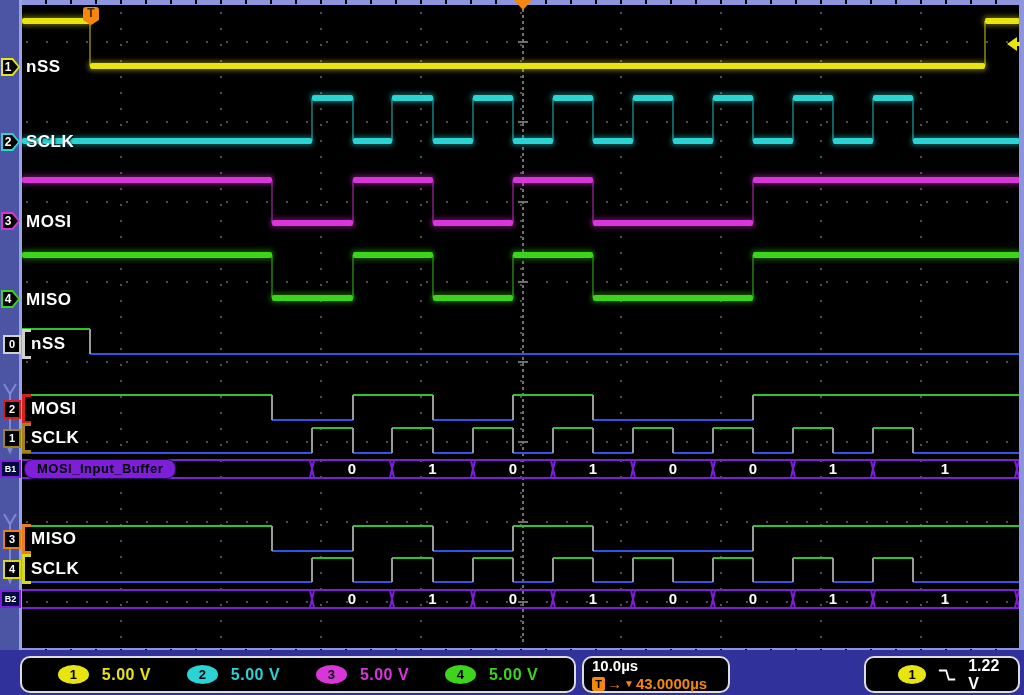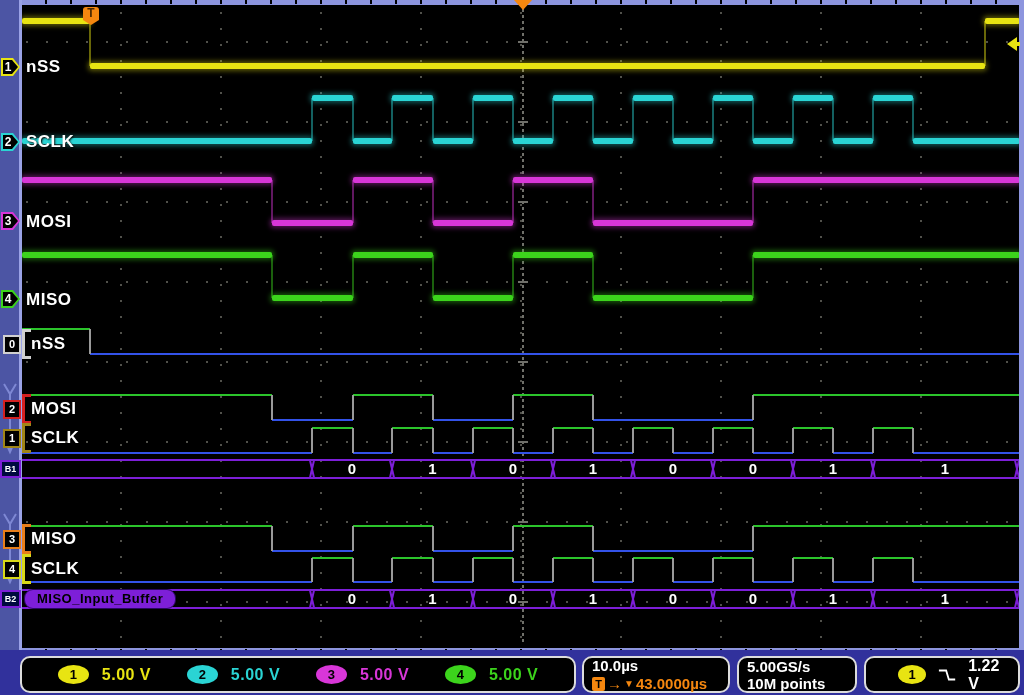--- a/index.html
+++ b/index.html
@@ -1107,20 +1107,21 @@
       <div style="position: absolute; left: 1016px; top: 460px; width: 2px; height: 18px; background: rgb(125, 31, 216); transform: rotate(13deg);"></div>
       <div style="position: absolute; left: 1016px; top: 460px; width: 2px; height: 18px; background: rgb(125, 31, 216); transform: rotate(-13deg);"></div>
       <div style="position: absolute; left: 312px; top: 460px; width: 80px; text-align: center; color: rgb(255, 255, 255); font: bold 15px &quot;Liberation Sans&quot;, sans-serif;">0</div>
       <div style="position: absolute; left: 392px; top: 460px; width: 81px; text-align: center; color: rgb(255, 255, 255); font: bold 15px &quot;Liberation Sans&quot;, sans-serif;">1</div>
       <div style="position: absolute; left: 473px; top: 460px; width: 80px; text-align: center; color: rgb(255, 255, 255); font: bold 15px &quot;Liberation Sans&quot;, sans-serif;">0</div>
       <div style="position: absolute; left: 553px; top: 460px; width: 80px; text-align: center; color: rgb(255, 255, 255); font: bold 15px &quot;Liberation Sans&quot;, sans-serif;">1</div>
       <div style="position: absolute; left: 633px; top: 460px; width: 80px; text-align: center; color: rgb(255, 255, 255); font: bold 15px &quot;Liberation Sans&quot;, sans-serif;">0</div>
       <div style="position: absolute; left: 713px; top: 460px; width: 80px; text-align: center; color: rgb(255, 255, 255); font: bold 15px &quot;Liberation Sans&quot;, sans-serif;">0</div>
       <div style="position: absolute; left: 793px; top: 460px; width: 80px; text-align: center; color: rgb(255, 255, 255); font: bold 15px &quot;Liberation Sans&quot;, sans-serif;">1</div>
       <div style="position: absolute; left: 873px; top: 460px; width: 144px; text-align: center; color: rgb(255, 255, 255); font: bold 15px &quot;Liberation Sans&quot;, sans-serif;">1</div>
+      <div style="position: absolute; left: 24px; top: 459px; height: 18px; padding: 0px 12px; background: rgb(125, 31, 216); border-radius: 9px; border: 1px solid rgb(42, 8, 96); color: rgb(0, 0, 0); font: bold 13px / 18px &quot;Liberation Sans&quot;, sans-serif; letter-spacing: 0.5px; z-index: 5;">MOSI_Input_Buffer</div>
       <div style="position: absolute; left: 22px; top: 589px; width: 998px; height: 2px; background: rgb(125, 31, 216);"></div>
       <div style="position: absolute; left: 22px; top: 607px; width: 998px; height: 2px; background: rgb(125, 31, 216);"></div>
       <div style="position: absolute; left: 311px; top: 590px; width: 2px; height: 18px; background: rgb(125, 31, 216); transform: rotate(13deg);"></div>
       <div style="position: absolute; left: 311px; top: 590px; width: 2px; height: 18px; background: rgb(125, 31, 216); transform: rotate(-13deg);"></div>
       <div style="position: absolute; left: 391px; top: 590px; width: 2px; height: 18px; background: rgb(125, 31, 216); transform: rotate(13deg);"></div>
       <div style="position: absolute; left: 391px; top: 590px; width: 2px; height: 18px; background: rgb(125, 31, 216); transform: rotate(-13deg);"></div>
       <div style="position: absolute; left: 472px; top: 590px; width: 2px; height: 18px; background: rgb(125, 31, 216); transform: rotate(13deg);"></div>
       <div style="position: absolute; left: 472px; top: 590px; width: 2px; height: 18px; background: rgb(125, 31, 216); transform: rotate(-13deg);"></div>
       <div style="position: absolute; left: 552px; top: 590px; width: 2px; height: 18px; background: rgb(125, 31, 216); transform: rotate(13deg);"></div>
       <div style="position: absolute; left: 552px; top: 590px; width: 2px; height: 18px; background: rgb(125, 31, 216); transform: rotate(-13deg);"></div>
@@ -1135,21 +1136,20 @@
       <div style="position: absolute; left: 1016px; top: 590px; width: 2px; height: 18px; background: rgb(125, 31, 216); transform: rotate(13deg);"></div>
       <div style="position: absolute; left: 1016px; top: 590px; width: 2px; height: 18px; background: rgb(125, 31, 216); transform: rotate(-13deg);"></div>
       <div style="position: absolute; left: 312px; top: 590px; width: 80px; text-align: center; color: rgb(255, 255, 255); font: bold 15px &quot;Liberation Sans&quot;, sans-serif;">0</div>
       <div style="position: absolute; left: 392px; top: 590px; width: 81px; text-align: center; color: rgb(255, 255, 255); font: bold 15px &quot;Liberation Sans&quot;, sans-serif;">1</div>
       <div style="position: absolute; left: 473px; top: 590px; width: 80px; text-align: center; color: rgb(255, 255, 255); font: bold 15px &quot;Liberation Sans&quot;, sans-serif;">0</div>
       <div style="position: absolute; left: 553px; top: 590px; width: 80px; text-align: center; color: rgb(255, 255, 255); font: bold 15px &quot;Liberation Sans&quot;, sans-serif;">1</div>
       <div style="position: absolute; left: 633px; top: 590px; width: 80px; text-align: center; color: rgb(255, 255, 255); font: bold 15px &quot;Liberation Sans&quot;, sans-serif;">0</div>
       <div style="position: absolute; left: 713px; top: 590px; width: 80px; text-align: center; color: rgb(255, 255, 255); font: bold 15px &quot;Liberation Sans&quot;, sans-serif;">0</div>
       <div style="position: absolute; left: 793px; top: 590px; width: 80px; text-align: center; color: rgb(255, 255, 255); font: bold 15px &quot;Liberation Sans&quot;, sans-serif;">1</div>
       <div style="position: absolute; left: 873px; top: 590px; width: 144px; text-align: center; color: rgb(255, 255, 255); font: bold 15px &quot;Liberation Sans&quot;, sans-serif;">1</div>
-      <div style="position: absolute; left: 24px; top: 589px; height: 18px; padding: 0px 12px; background: rgb(125, 31, 216); border-radius: 9px; border: 1px solid rgb(42, 8, 96); color: rgb(0, 0, 0); font: bold 13px / 18px &quot;Liberation Sans&quot;, sans-serif; letter-spacing: 0.5px; z-index: 5;">MISO_Input_Buffer</div>
       <div style="position: absolute; left: 83px; top: 7px; width: 16px; height: 18px; background: rgb(245, 135, 15); border-radius: 3px; clip-path: polygon(0px 0px, 100% 0px, 100% 72%, 50% 100%, 0px 72%); color: rgb(74, 40, 0); font: bold 12px / 13px &quot;Liberation Sans&quot;, sans-serif; text-align: center; z-index: 9;">T</div>
       <div style="position: absolute; left: 514px; top: 0px; width: 0px; height: 0px; border-left: 9px solid transparent; border-right: 9px solid transparent; border-top: 10px solid rgb(245, 135, 15); z-index: 9;"></div>
       <div style="position: absolute; left: 1007px; top: 37px; width: 0px; height: 0px; border-top: 7px solid transparent; border-bottom: 7px solid transparent; border-right: 10px solid rgb(232, 228, 18); z-index: 9;"></div>
       <div style="position: absolute; left: 1016px; top: 42px; width: 4px; height: 4px; background: rgb(232, 228, 18); z-index: 9;"></div>
     </div>
 
   <div id="left-margin" class="abs"></div>
   <div id="left-border" class="abs"></div>
   <div id="top-border" class="abs">
       <div style="position: absolute; left: 23px; top: 0px; width: 2px; height: 4px; background: rgb(0, 0, 0);"></div>
@@ -1300,24 +1300,20 @@
     <div id="sbox-tb" class="sbox">
       <span id="tb-scale">10.0µs</span>
       <span id="tb-delay">
         <span class="ticon">T</span>
           <span>→</span>
           <span class="tb-marker">▼</span>
           <span>43.0000µs</span>
       </span>
     </div>
 
-    <div id="sbox-acq" class="sbox">
-      <span>5.00GS/s</span>
-      <span>10M points</span>
-    </div>
 
     <div id="sbox-trig" class="sbox">
       <span class="oval" id="trig-src-oval" style="background: rgb(232, 228, 18);">1</span>
       <svg width="20" height="14" viewBox="0 0 20 14">
         <path d="M1 2 H9 L12 12 H19" stroke="#fff" stroke-width="2" fill="none"></path>
       </svg>
       <span id="trig-level">1.22 V</span>
     </div>
   </div>
 </div>

